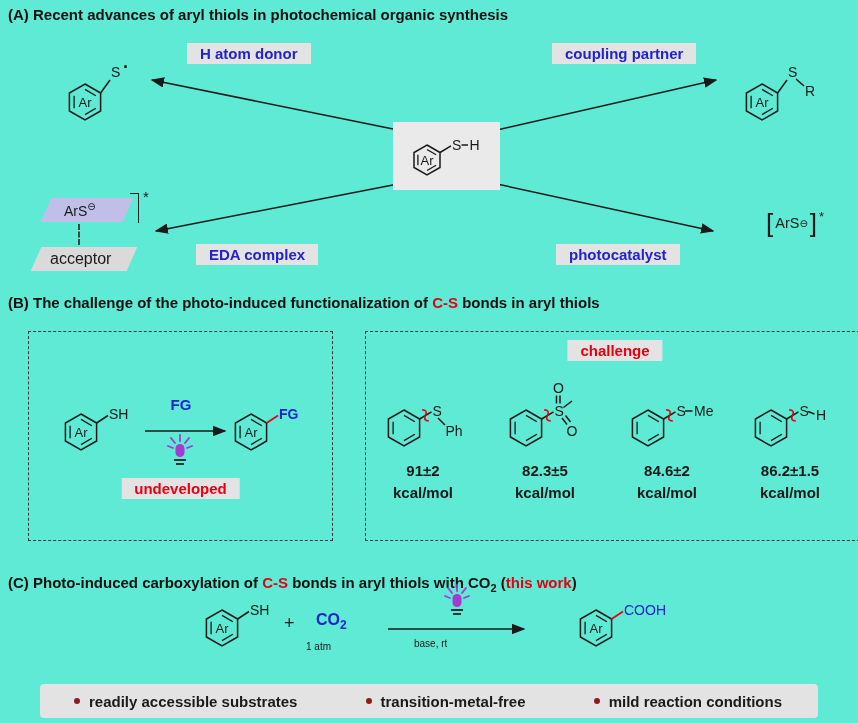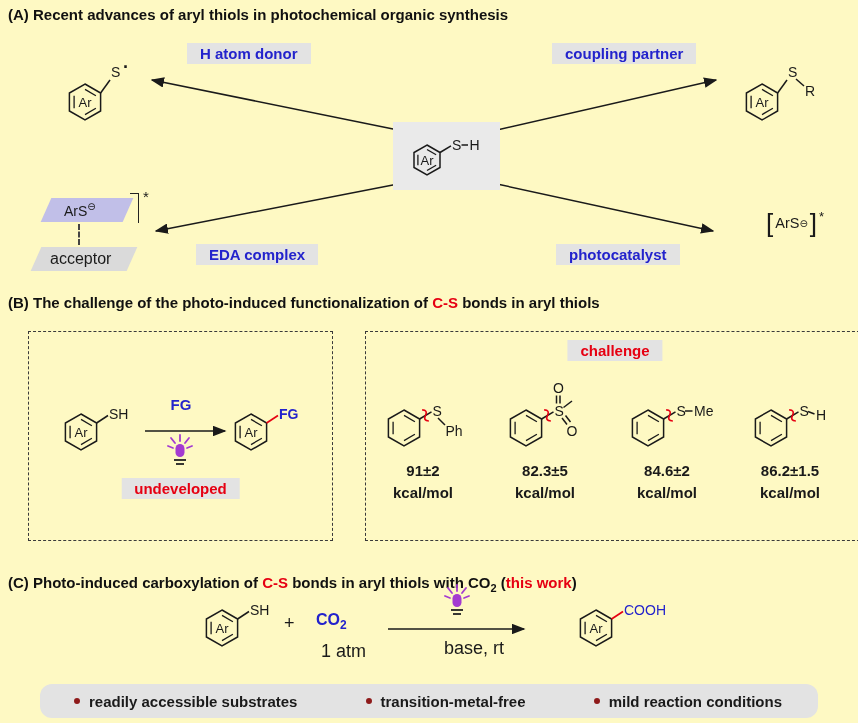--- a/index.html
+++ b/index.html
@@ -1,17 +1,17 @@
 <!DOCTYPE html>
 <html><head>
 <meta charset="utf-8">
 <style>
   *{margin:0;padding:0;box-sizing:border-box}
   body{font-family:"Liberation Sans","DejaVu Sans",sans-serif;background:#fff;color:#1a1a1a}
-  #figure{position:relative;width:858px;height:723px;background:#fef9c3;overflow:hidden}
+  #figure{position:relative;width:858px;height:723px;background:#5eead4;overflow:hidden}
   .abs{position:absolute}
   .sec-title{font-size:15px;font-weight:bold;white-space:nowrap;color:#111}
   .sec-title sub{font-size:11px}
   .red{color:#e60012}
   .blue{color:#2323cc}
   .arrow-label{background:#e3e3e3;color:#2323cc;font-weight:bold;font-size:15px;padding:2px 13px;white-space:nowrap}
   .gray-tag{background:#e3e3e3;font-weight:bold;font-size:15px;padding:2px 13px;white-space:nowrap}
   .dashed-box{border:1.6px dashed #3a3a3a}
   svg text{font-family:"Liberation Sans","DejaVu Sans",sans-serif;fill:#1a1a1a}
   .atom{font-size:14px}
@@ -21,23 +21,23 @@
   .inner{stroke:#1a1a1a;stroke-width:1.3}
   .bond{stroke:#1a1a1a;stroke-width:1.5;fill:none}
   .bond-red{stroke:#e60012;stroke-width:1.7;fill:none}
   .squiggle{fill:none;stroke:#e60012;stroke-width:1.6}
   .val{font-size:15px;font-weight:bold;text-align:center;white-space:nowrap}
   .para{position:absolute;transform:skewX(-24deg)}
   .excited{display:flex;align-items:center;font-size:14.5px;white-space:nowrap}
   .excited .br{font-size:26px;font-weight:400;line-height:1;padding:0 2px}
   sup{font-size:10px}
   .fg-label{font-weight:bold;font-size:15px;text-align:center}
-  .cond{font-size:18px;text-align:right;white-space:nowrap}
+  .cond{font-size:10px;text-align:left;white-space:nowrap}
   .bullet{display:inline-block;width:5px;height:5px;border:3.5px solid #8e1a1a;background:#fff;border-radius:50%;margin-right:9px;flex:none}
-  .footer-bar{display:flex;align-items:center;justify-content:space-between;background:#e3e3e3;border-radius:12px;padding:0 36px 0 34px}
+  .footer-bar{display:flex;align-items:center;justify-content:space-between;background:#e3e3e3;border-radius:4px;padding:0 36px 0 34px}
   .footer-item{display:flex;align-items:center;font-weight:bold;font-size:15px;white-space:nowrap}
 </style>
 </head>
 <body>
 
 <div id="figure">
 
   <div class="abs sec-title" style="left:8px;top:6px">(A) Recent advances of aryl thiols in photochemical organic synthesis</div>
 
   <svg class="abs" style="left:0;top:0" width="858" height="290">

